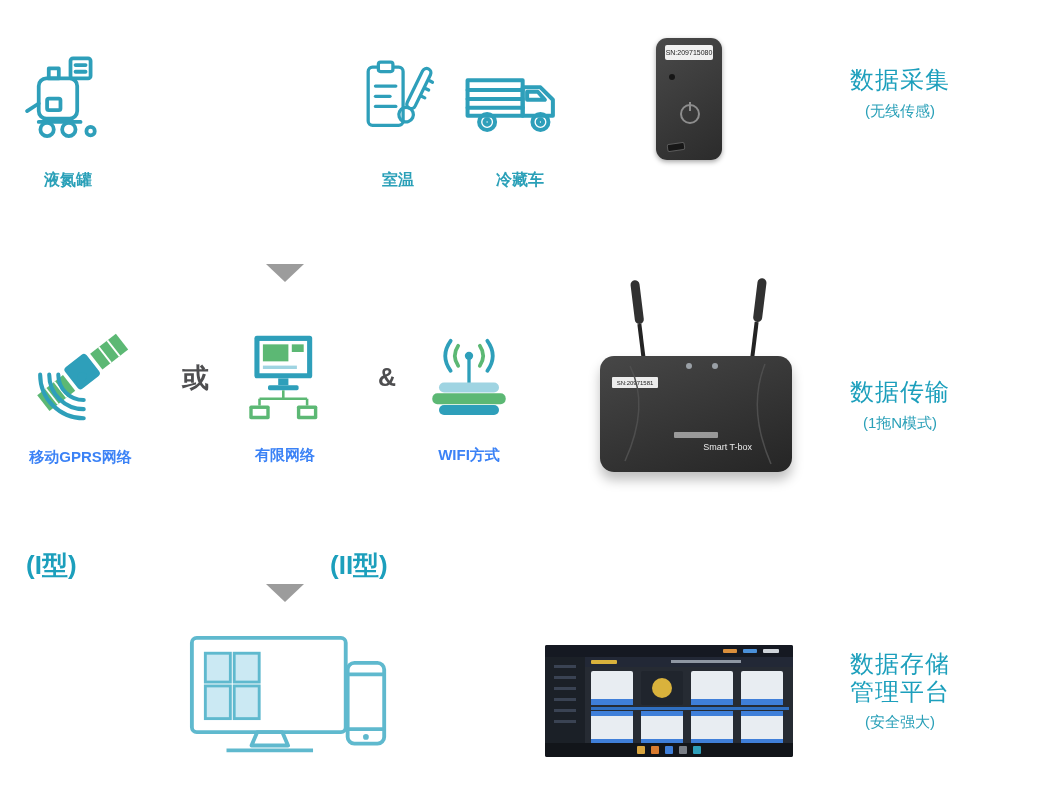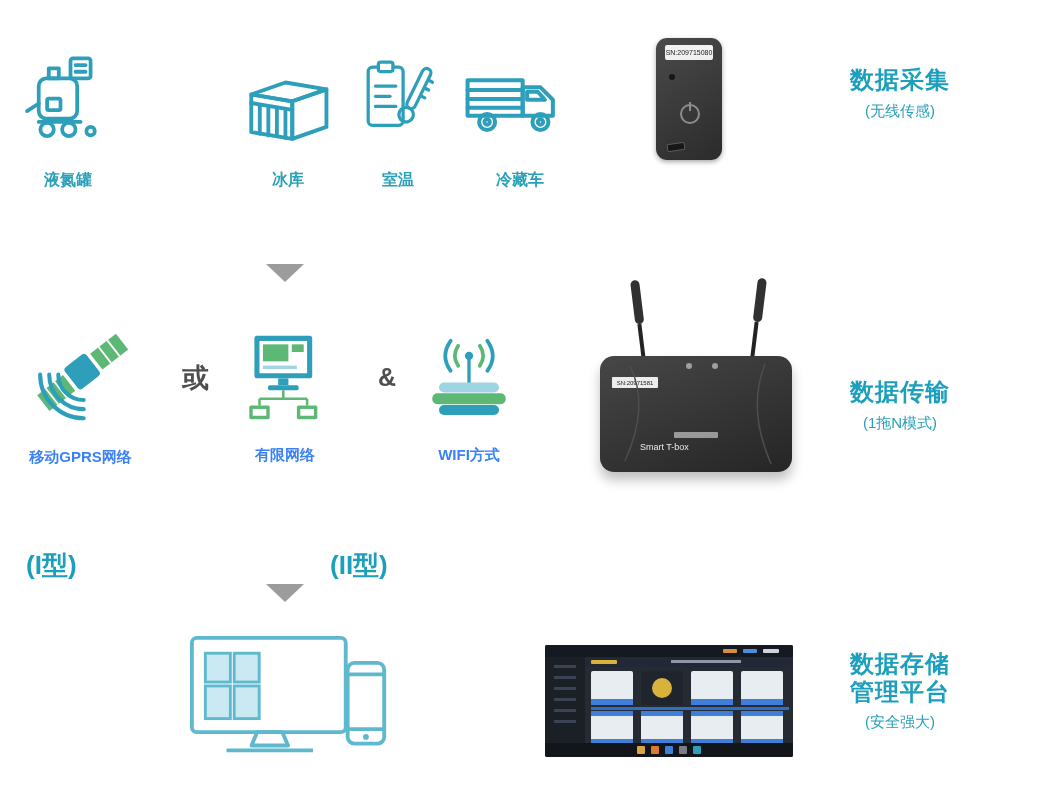--- a/index.html
+++ b/index.html
@@ -2,21 +2,21 @@
 <html><head>
 <meta charset="utf-8">
 <style>
   * { margin:0; padding:0; box-sizing:border-box; }
   html,body { background:#fff; }
   body { font-family:"Liberation Sans","DejaVu Sans",sans-serif; }
   .canvas { position:relative; width:1040px; height:787px; background:#fff; overflow:hidden; }
 
   
   .item-label { color:#2AA0B8; font-size:16px; font-weight:bold; text-align:center; margin-top:24px; }
-  .heading { color:#1C9FBC; font-size:24px; font-weight:bold; text-align:center; letter-spacing:1px; }
+  .heading { color:#1C9FBC; font-size:24px; font-weight:normal; text-align:center; letter-spacing:1px; }
   .subheading { color:#2AA0B8; font-size:15px; text-align:center; margin-top:6px; }
   .joiner { position:absolute; color:#4E4E50; font-weight:bold; }
   .type-label { position:absolute; color:#1C9FBC; font-size:26px; font-weight:bold;margin-top:36px; }
 
   
   .r1-item { position:absolute; top:42px; width:120px; text-align:center; }
   .icon-box { height:104px; display:flex; align-items:flex-end; justify-content:center; }
 
   .heading-block { position:absolute; width:160px; text-align:center; }
   .hb1 { left:820px; top:64px; }
@@ -52,21 +52,21 @@
   .antenna { position:absolute; width:10px; }
   .ant-left  { left:634px; top:280px; transform:rotate(-7deg); }
   .ant-right { left:752px; top:278px; transform:rotate(7deg); }
   .ant-tip  { width:9px; height:44px; border-radius:5px; background:#313131; margin:0 auto; }
   .ant-stem { width:4px; height:38px; background:#232323; margin:0 auto; }
   .led { position:absolute; width:6px; height:6px; border-radius:50%; background:#9aa0a6; top:363px; }
   .led1 { left:686px; } .led2 { left:712px; }
   .tbox-sticker { position:absolute; left:612px; top:377px; width:46px; height:11px; background:#ececec; border-radius:1px;
     font-size:6px; color:#222; display:flex; align-items:center; justify-content:center; white-space:nowrap; overflow:hidden; }
   .tbox-logo-bar { position:absolute; left:674px; top:432px; width:44px; height:6px; background:rgba(255,255,255,.5); border-radius:1px; }
-  .tbox-name { position:absolute; left:640px; top:442px; width:112px; text-align:left; color:#eaeaea; font-size:9px; }
+  .tbox-name { position:absolute; left:640px; top:442px; width:112px; text-align:right; color:#eaeaea; font-size:9px; }
   .tbox-line { position:absolute; pointer-events:none; }
 
   
   .dash { position:absolute; left:545px; top:645px; width:248px; height:112px; background:#262b33; border-radius:2px; overflow:hidden; }
   .dash-topbar { position:absolute; top:0; left:0; right:0; height:12px; background:#151922; }
   .chip { position:absolute; top:4px; height:4px; border-radius:1px; }
   .chip-or { right:56px; width:14px; background:#d98f3c; }
   .chip-bl { right:36px; width:14px; background:#4a90d9; }
   .chip-wh { right:14px; width:16px; background:#cfd4da; }
   .chip-yl { left:46px; width:26px; background:#d9b23c; }
@@ -110,37 +110,20 @@
           <circle cx="30" cy="95" r="8"></circle>
           <circle cx="56" cy="95" r="8"></circle>
           <circle cx="82" cy="97" r="5"></circle>
         </g>
       </svg>
     </div>
     <div class="item-label">液氮罐</div>
   </div>
 
 
-  <div class="r1-item" style="left:228px">
-    <div class="icon-box">
-      <svg viewBox="0 0 110 100" width="94" height="86">
-        <g fill="none" stroke="#2E9FBA" stroke-width="4.5" stroke-linejoin="round" stroke-linecap="round">
-          <polygon points="12,40 52,26 100,34 60,48"></polygon>
-          <polygon points="12,40 60,48 60,92 12,84"></polygon>
-          <polygon points="60,48 100,34 100,78 60,92"></polygon>
-          <line x1="12" y1="50" x2="60" y2="58"></line>
-          <line x1="22" y1="54" x2="22" y2="86"></line>
-          <line x1="32" y1="56" x2="32" y2="88"></line>
-          <line x1="42" y1="57" x2="42" y2="89"></line>
-          <line x1="52" y1="59" x2="52" y2="91"></line>
-        </g>
-      </svg>
-    </div>
-    <div class="item-label">冰库</div>
-  </div>
 
   <div class="r1-item" style="left:338px">
     <div class="icon-box">
       <svg viewBox="0 0 110 110" width="80" height="98">
         <g fill="none" stroke="#2E9FBA" stroke-width="4.5" stroke-linecap="round" stroke-linejoin="round">
           <rect x="14" y="14" width="48" height="80" rx="6"></rect>
           <rect x="28" y="7" width="20" height="13" rx="3" fill="#fff"></rect>
           <line x1="24" y1="40" x2="52" y2="40"></line>
           <line x1="24" y1="54" x2="44" y2="54"></line>
           <line x1="24" y1="68" x2="52" y2="68"></line>

